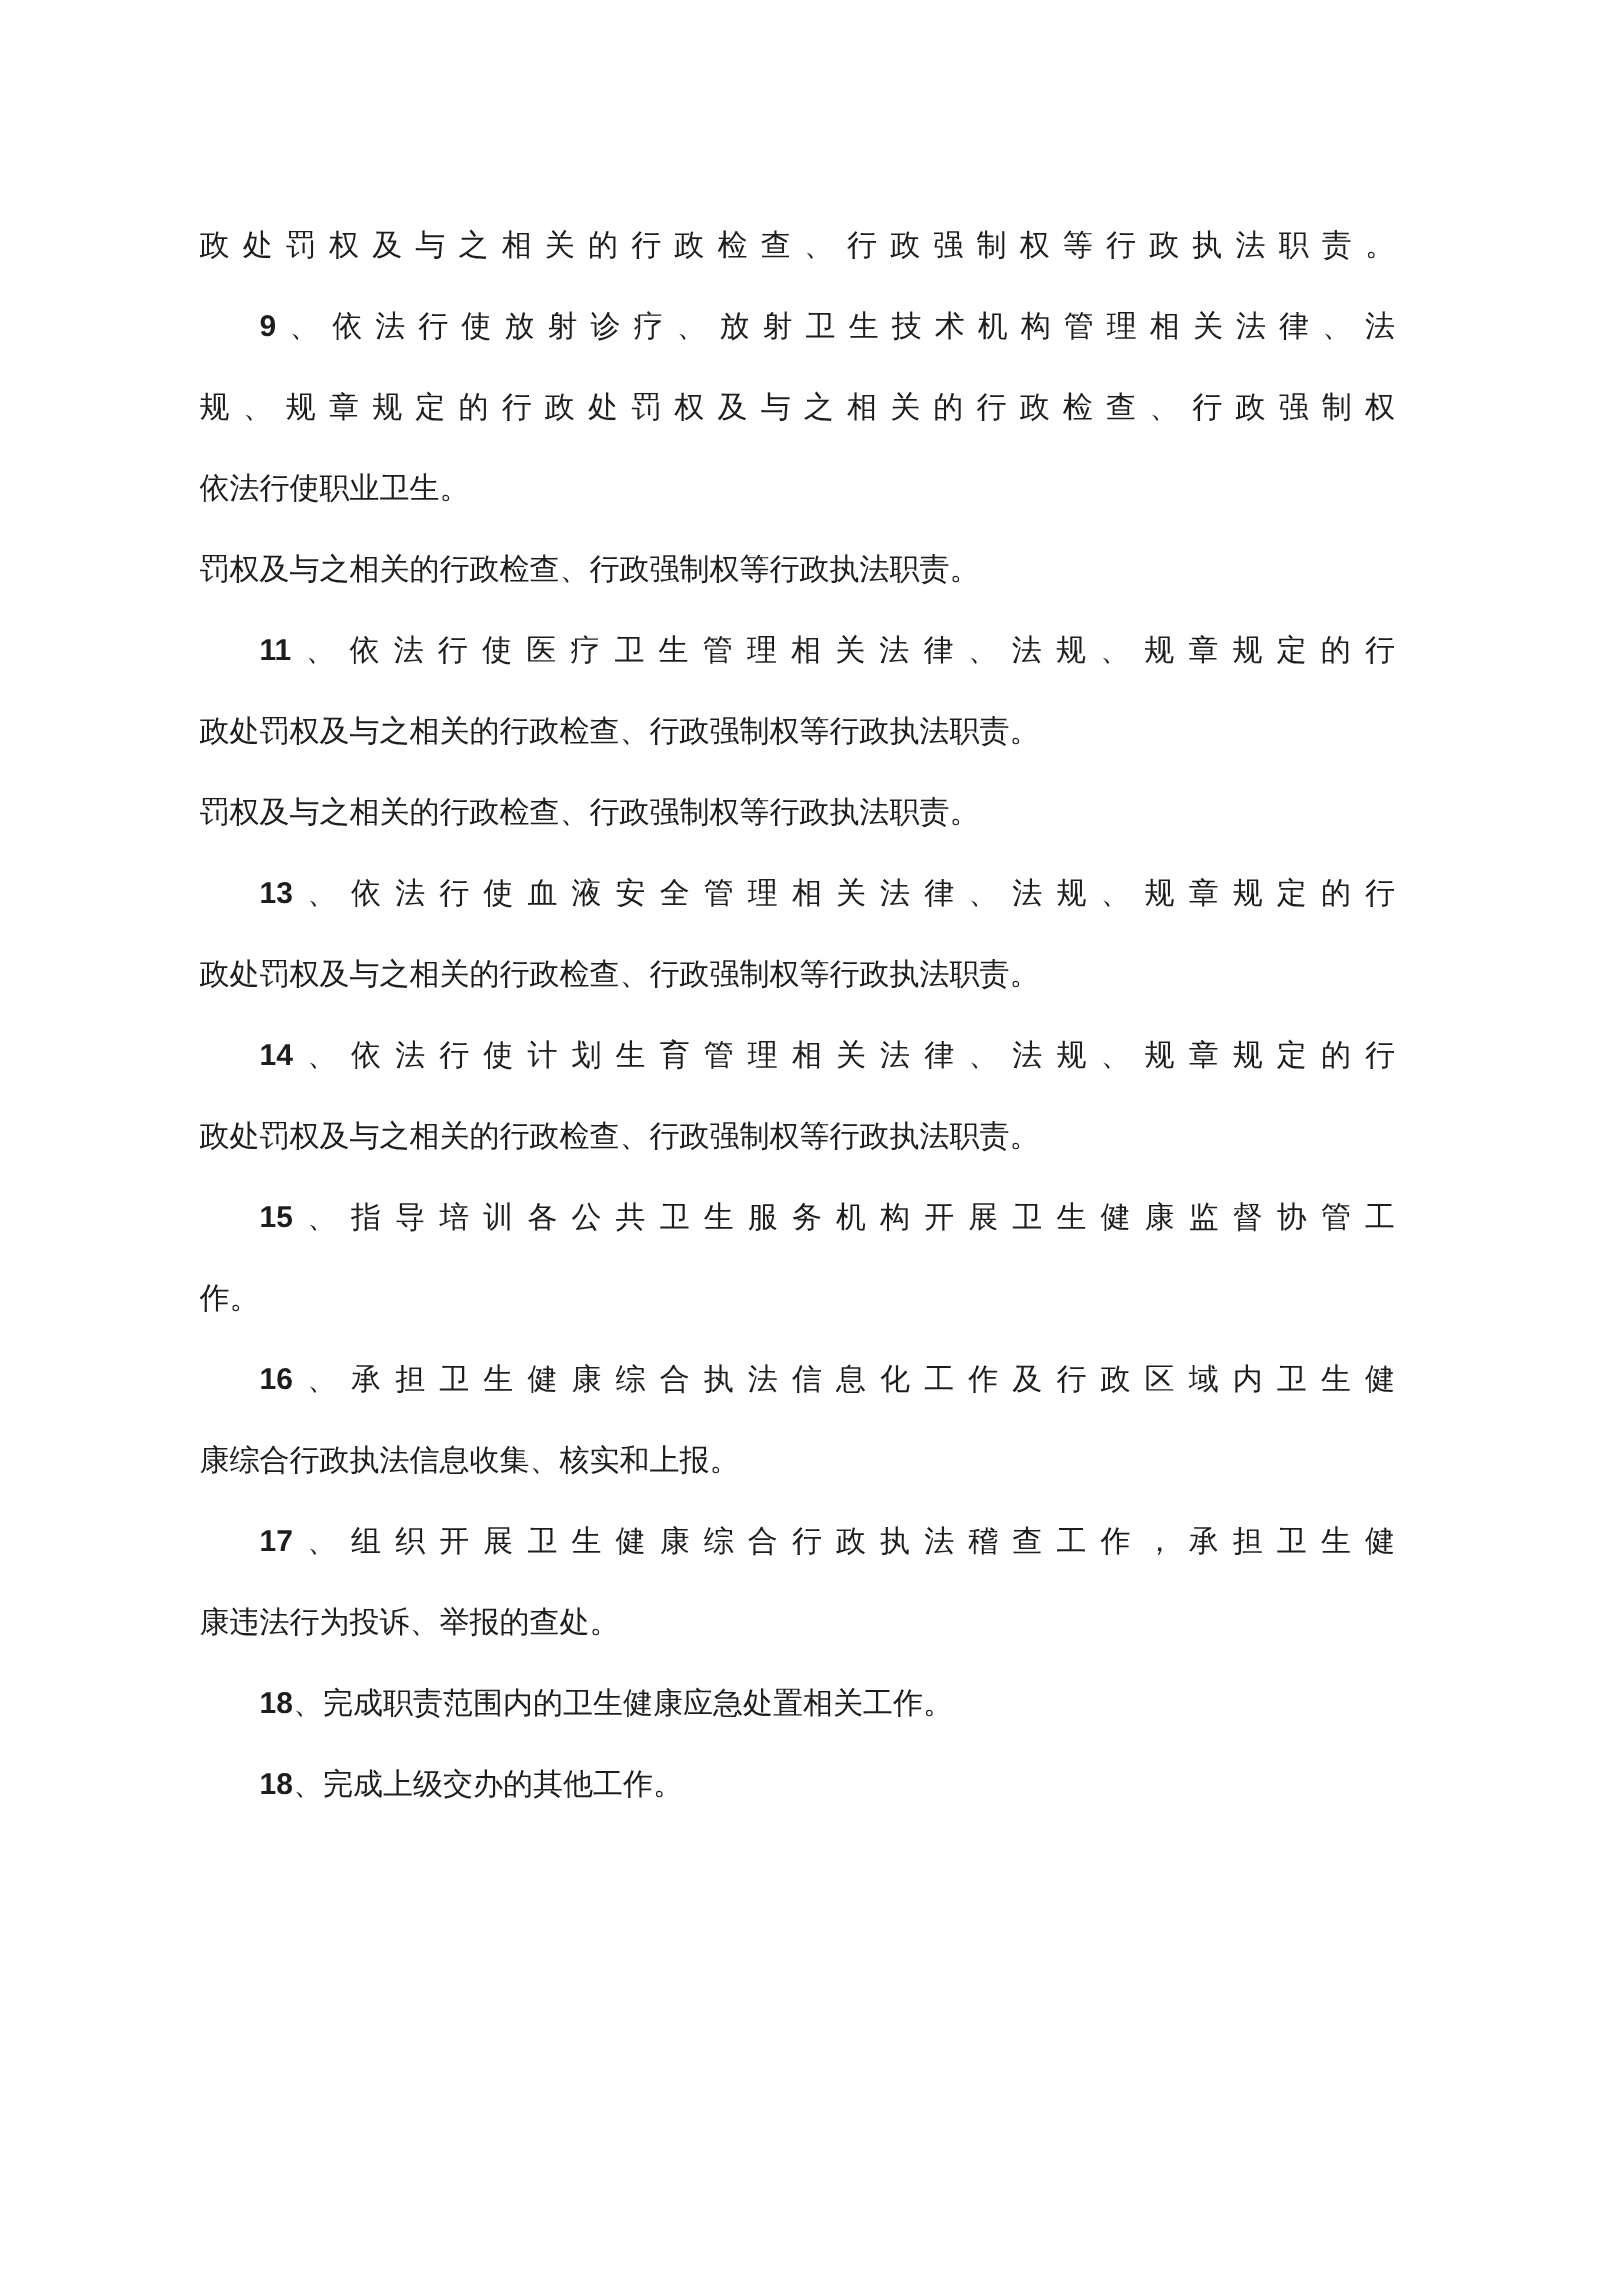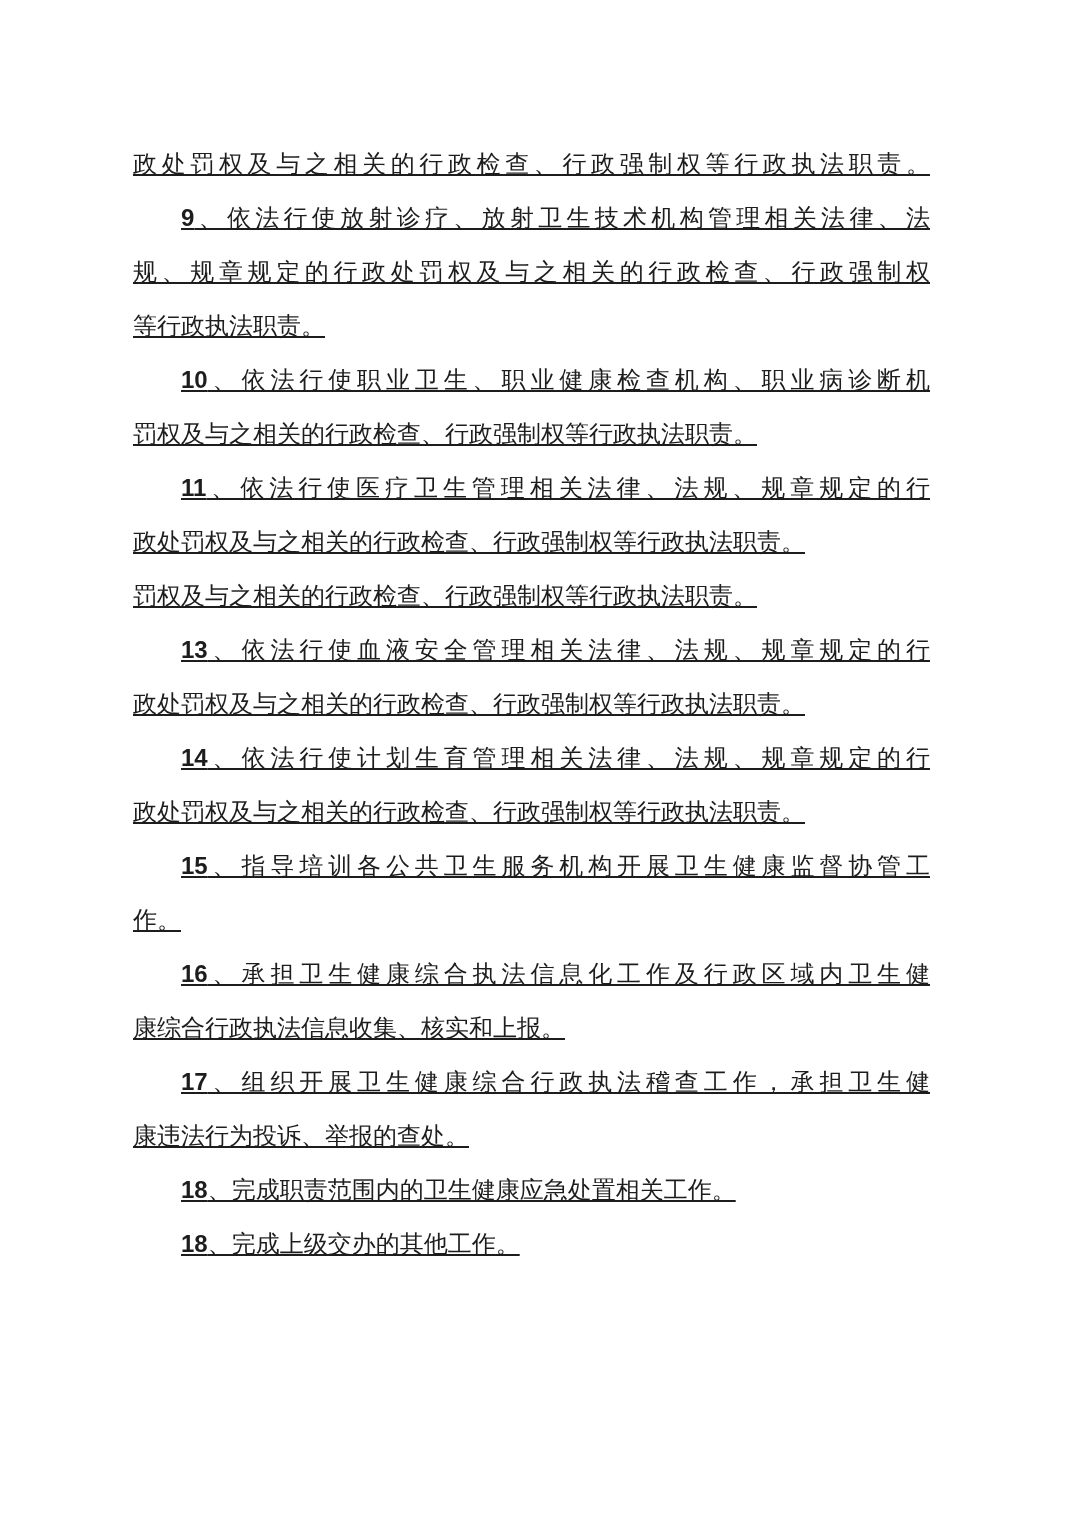--- a/index.html
+++ b/index.html
@@ -14,27 +14,26 @@
     overflow: hidden;
     margin: 0 auto;
   }
   .content {
     position: absolute;
     left: 133px;
     top: 137px;
     width: 797px;
   }
   .ln {
-    font-size: 24px;
+    font-size: 20px;
     line-height: 54px;
     height: 54px;
     text-align: left;
     white-space: normal;
     overflow: hidden;
-    text-decoration: underline;
   }
   
   .j {
     text-align: justify;
     text-align-last: justify;
   }
   
   .ind { text-indent: 2em; }
   
   .num {
@@ -45,23 +44,22 @@
 </head>
 <body>
 
 <div class="page">
   <div class="content">
 
     <div class="ln j"><span class="num"></span><span class="txt">政处罚权及与之相关的行政检查、行政强制权等行政执法职责。</span></div>
 
     <div class="ln j ind"><span class="num">9</span><span class="txt">、依法行使放射诊疗、放射卫生技术机构管理相关法律、法</span></div>
     <div class="ln j"><span class="num"></span><span class="txt">规、规章规定的行政处罚权及与之相关的行政检查、行政强制权</span></div>
-    <div class="ln"><span class="num"></span><span class="txt">等行政执法职责。</span></div>
+    <div class="ln"><span class="num"></span><span class="txt">依法行使职业卫生。</span></div>
 
-    <div class="ln j ind"><span class="num">10</span><span class="txt">、依法行使职业卫生、职业健康检查机构、职业病诊断机</span></div>
     <div class="ln"><span class="num"></span><span class="txt">罚权及与之相关的行政检查、行政强制权等行政执法职责。</span></div>
 
     <div class="ln j ind"><span class="num">11</span><span class="txt">、依法行使医疗卫生管理相关法律、法规、规章规定的行</span></div>
     <div class="ln"><span class="num"></span><span class="txt">政处罚权及与之相关的行政检查、行政强制权等行政执法职责。</span></div>
 
     <div class="ln"><span class="num"></span><span class="txt">罚权及与之相关的行政检查、行政强制权等行政执法职责。</span></div>
 
     <div class="ln j ind"><span class="num">13</span><span class="txt">、依法行使血液安全管理相关法律、法规、规章规定的行</span></div>
     <div class="ln"><span class="num"></span><span class="txt">政处罚权及与之相关的行政检查、行政强制权等行政执法职责。</span></div>
 

